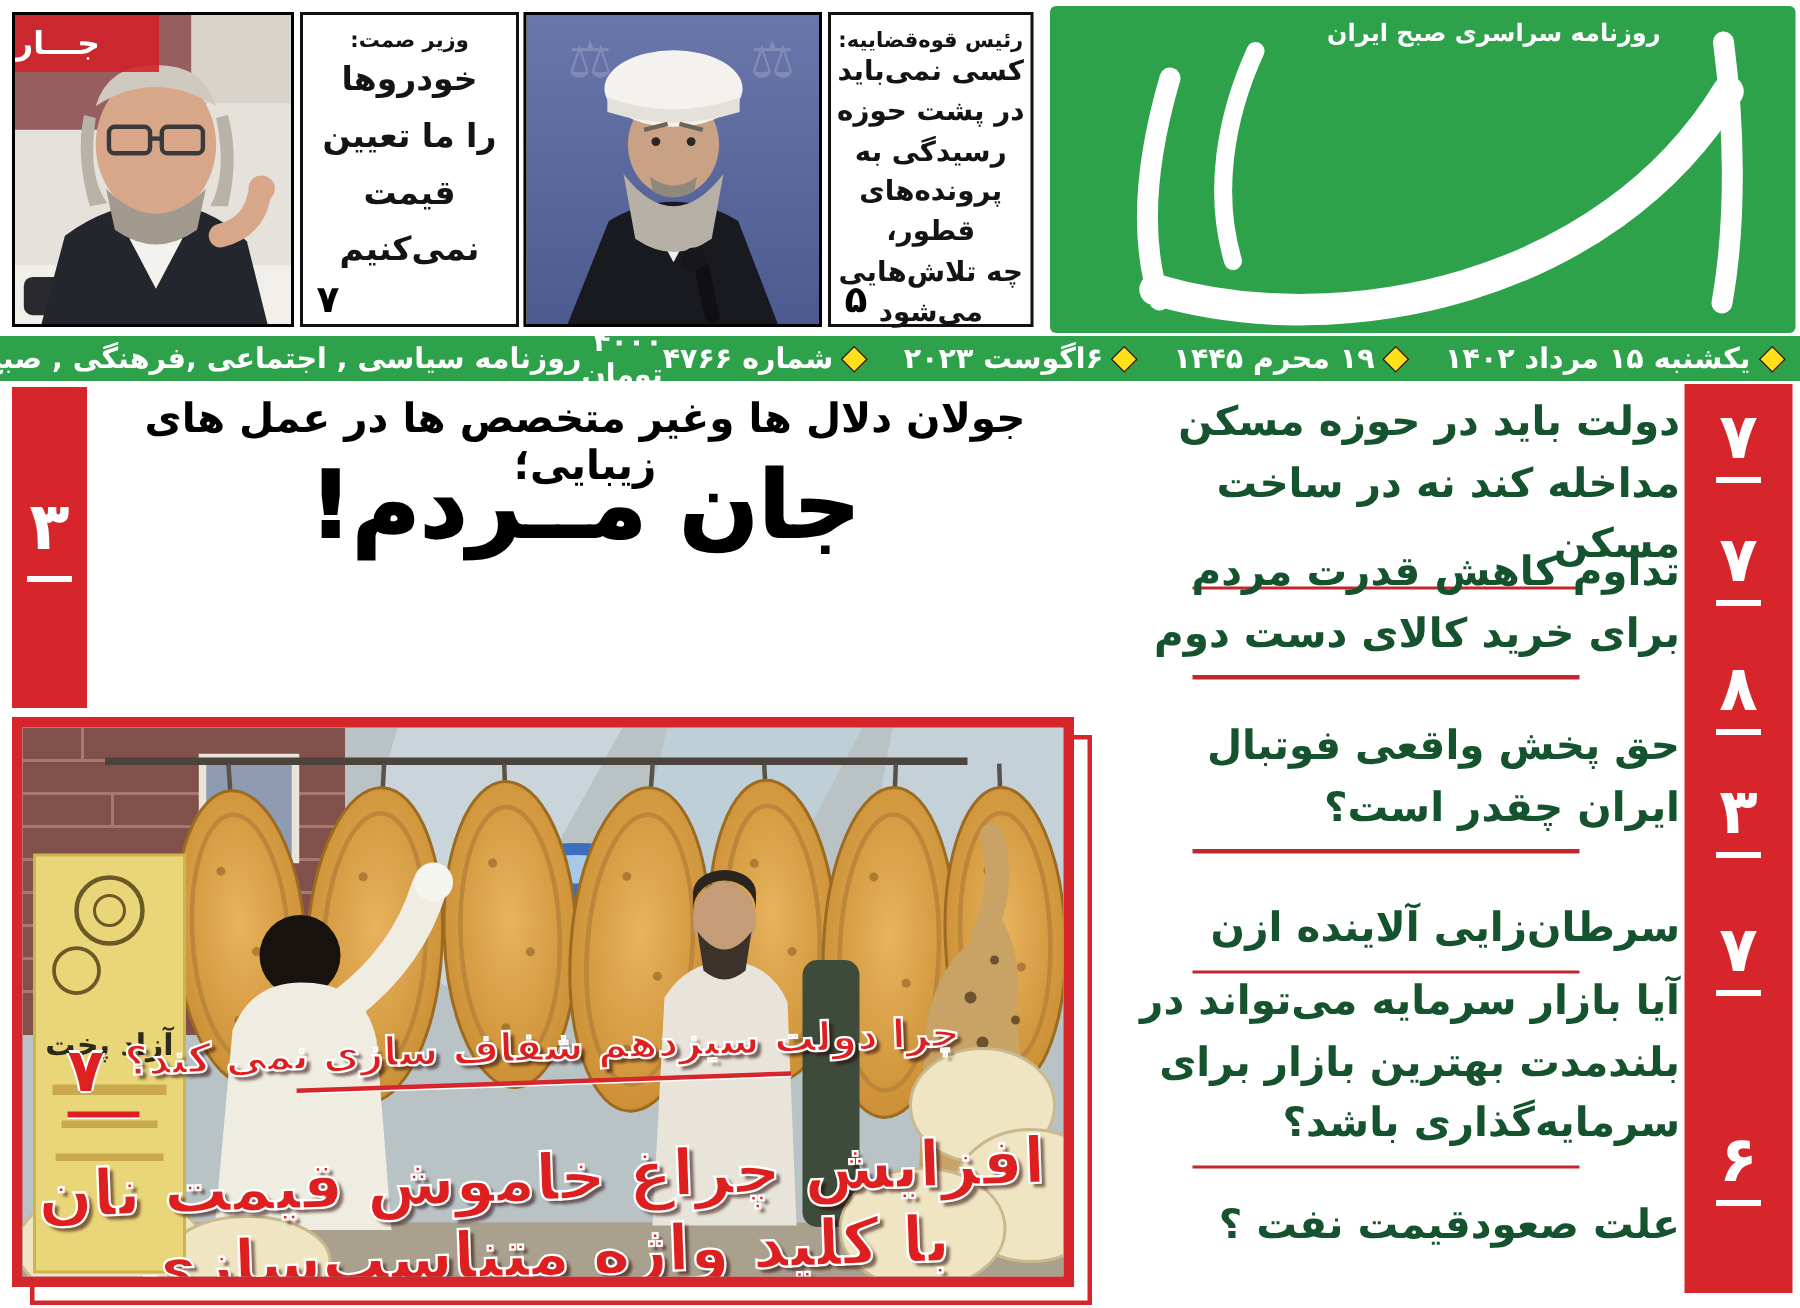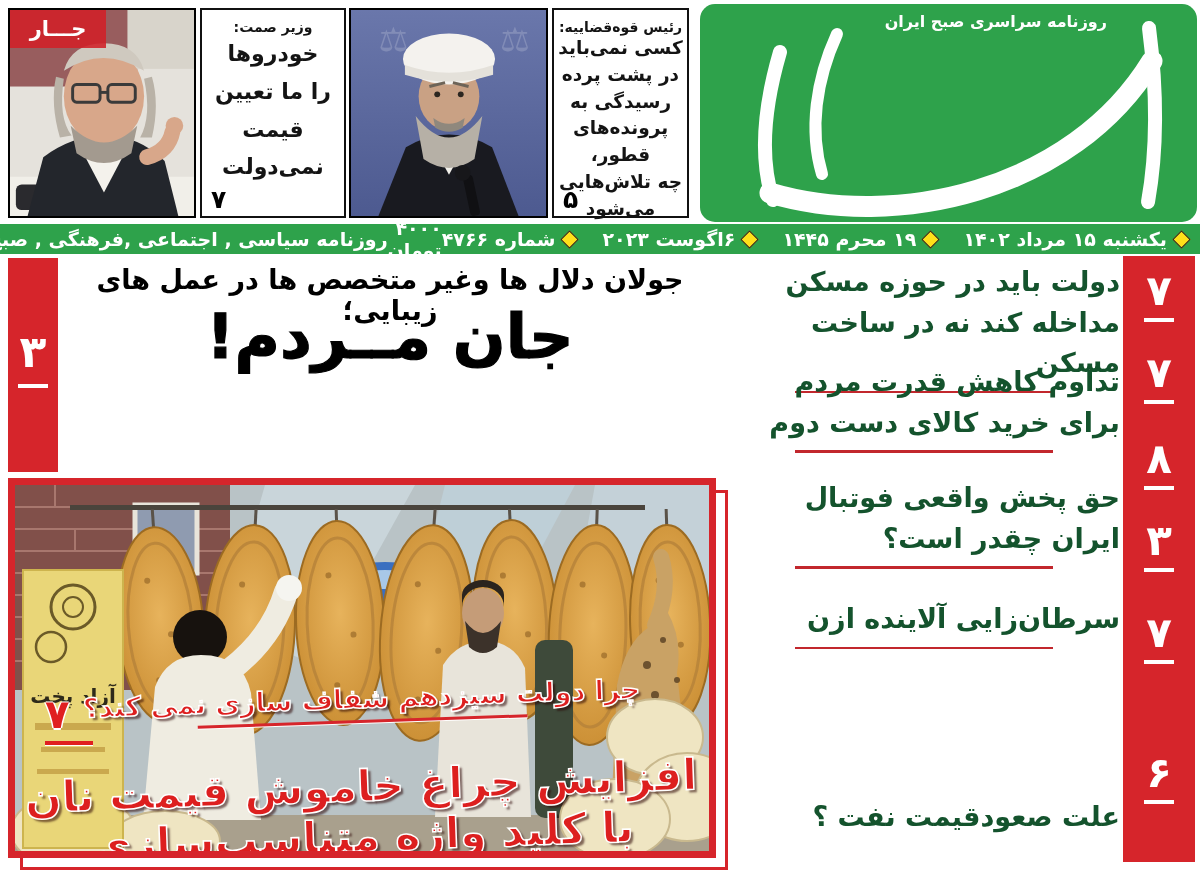--- a/index.html
+++ b/index.html
@@ -10,29 +10,29 @@
   }
   *{margin:0;padding:0;box-sizing:border-box;}
   body{background:#888;font-family:"DejaVu Sans", sans-serif;}
   #page{position:relative;width:1200px;height:872px;background:#ffffff;overflow:hidden;margin:0 auto;}
   .abs{position:absolute;}
 
   
   .photo-frame{border:2px solid #000;overflow:hidden;background:#ccc;}
   .photo-frame svg{display:block;width:100%;height:100%;}
   .watermark{position:absolute;left:0;top:0;width:96px;height:38px;background:rgba(208,32,40,.88);
-    color:#fff;font-weight:bold;font-size:21px;line-height:38px;text-align:center;direction:rtl;}
+    color:#fff;font-weight:bold;font-size:21px;line-height:38px;text-align:left;direction:rtl;}
   .quote-box{border:2px solid #111;background:#fff;text-align:center;direction:rtl;color:var(--ink);}
   .qb-kicker{font-size:14px;font-weight:bold;padding-top:9px;}
   .qb-line{font-weight:bold;}
   .box1 .qb-line{font-size:22px;line-height:1.72;}
   .box2 .qb-line{font-size:18.5px;line-height:1.45;}
   .qb-num{position:absolute;left:9px;bottom:2px;font-size:25px;font-weight:bold;color:#000;}
 
-  .masthead{background:var(--green);border-radius:15px;}
+  .masthead{background:var(--green);border-radius:4px;}
   .tagline{position:absolute;top:8px;right:90px;color:#fff;font-size:16px;font-weight:bold;direction:rtl;}
   .masthead svg{display:block;width:100%;height:100%;}
 
   
   .dateline{background:var(--green);display:flex;align-items:center;direction:rtl;
     color:#fff;font-weight:bold;font-size:19px;padding:0 12px;justify-content:space-between;}
   .dl-dates{display:flex;align-items:center;gap:26px;}
   .dl-item{display:flex;align-items:center;gap:8px;white-space:nowrap;}
   .diamond{width:13px;height:13px;background:#ffe01a;border:1.5px solid #222;transform:rotate(45deg);flex:0 0 auto;}
   .dl-left{font-size:19px;white-space:nowrap;}
@@ -96,21 +96,21 @@
       <circle cx="168" cy="118" r="9" fill="#d8a78a"></circle>
     </svg>
     <div class="watermark">جـــار</div>
   </div>
 
   <div class="abs quote-box box1" style="left:200px;top:8px;width:146px;height:210px;">
     <div class="qb-kicker">وزیر صمت:</div>
     <div class="qb-line">خودروها</div>
     <div class="qb-line">را ما تعیین</div>
     <div class="qb-line">قیمت</div>
-    <div class="qb-line">نمی‌دولت</div>
+    <div class="qb-line">نمی‌کنیم</div>
     <div class="qb-num">۷</div>
   </div>
 
   <div class="abs photo-frame" style="left:349px;top:8px;width:199px;height:210px;">
     <svg viewBox="0 0 199 210" preserveAspectRatio="none">
       <defs>
         <linearGradient id="bgj" x1="0" y1="0" x2="0" y2="1">
           <stop offset="0" stop-color="#6a77ab"></stop>
             <stop offset="1" stop-color="#4d5a90"></stop>
         </linearGradient>
@@ -129,21 +129,21 @@
         <circle cx="112" cy="86" r="3" fill="#2c2620"></circle>
       <path d="M80,78 l16,-4 M104,74 l16,4" stroke="#6d6458" stroke-width="3"></path>
       <rect x="118" y="168" width="10" height="42" rx="4" fill="#101013" transform="rotate(-12 123 189)"></rect>
       <circle cx="114" cy="166" r="8" fill="#17171a"></circle>
     </svg>
   </div>
 
   <div class="abs quote-box box2" style="left:552px;top:8px;width:137px;height:210px;">
     <div class="qb-kicker">رئیس قوه‌قضاییه:</div>
     <div class="qb-line">کسی نمی‌باید</div>
-    <div class="qb-line">در پشت پرده</div>
+    <div class="qb-line">در پشت حوزه</div>
     <div class="qb-line">رسیدگی به</div>
     <div class="qb-line">پرونده‌های قطور،</div>
     <div class="qb-line">چه تلاش‌هایی</div>
     <div class="qb-line">می‌شود</div>
     <div class="qb-num">۵</div>
   </div>
 
   <div class="abs masthead" style="left:700px;top:4px;width:497px;height:218px;">
     <svg viewBox="0 0 497 218" aria-label="اسرار">
       <g stroke="#ffffff" fill="none" stroke-linecap="round">
@@ -363,20 +363,23 @@
     </div>
     <div class="story" style="top:478px;">
       <span>حق پخش واقعی فوتبال ایران چقدر است؟</span><div class="ul"></div>
     </div>
     <div class="story" style="top:362px;">
       <span>تداوم کاهش قدرت مردم برای خرید کالای دست دوم</span><div class="ul"></div>
     </div>
     <div class="story" style="top:580px;margin-top:19px;">
       <span>سرطان‌زایی آلاینده ازن</span><div class="ul"></div>
     </div>
+    <div class="story" style="top:648px;">
+      <span>آیا بازار سرمایه می‌تواند در بلندمدت بهترین بازار برای سرمایه‌گذاری باشد؟</span><div class="ul"></div>
+    </div>
     <div class="story" style="top:797px;">
       <span>علت صعودقیمت نفت ؟</span>
     </div>
   </div>
 
   <div class="abs rail" style="left:1123px;top:256px;width:72px;height:606px;">
     <div class="rail-num" style="top:14px;"><span>۷</span><i></i></div>
     <div class="rail-num" style="top:96px;"><span>۷</span><i></i></div>
     <div class="rail-num" style="top:182px;"><span>۸</span><i></i></div>
     <div class="rail-num" style="top:264px;"><span>۳</span><i></i></div>

